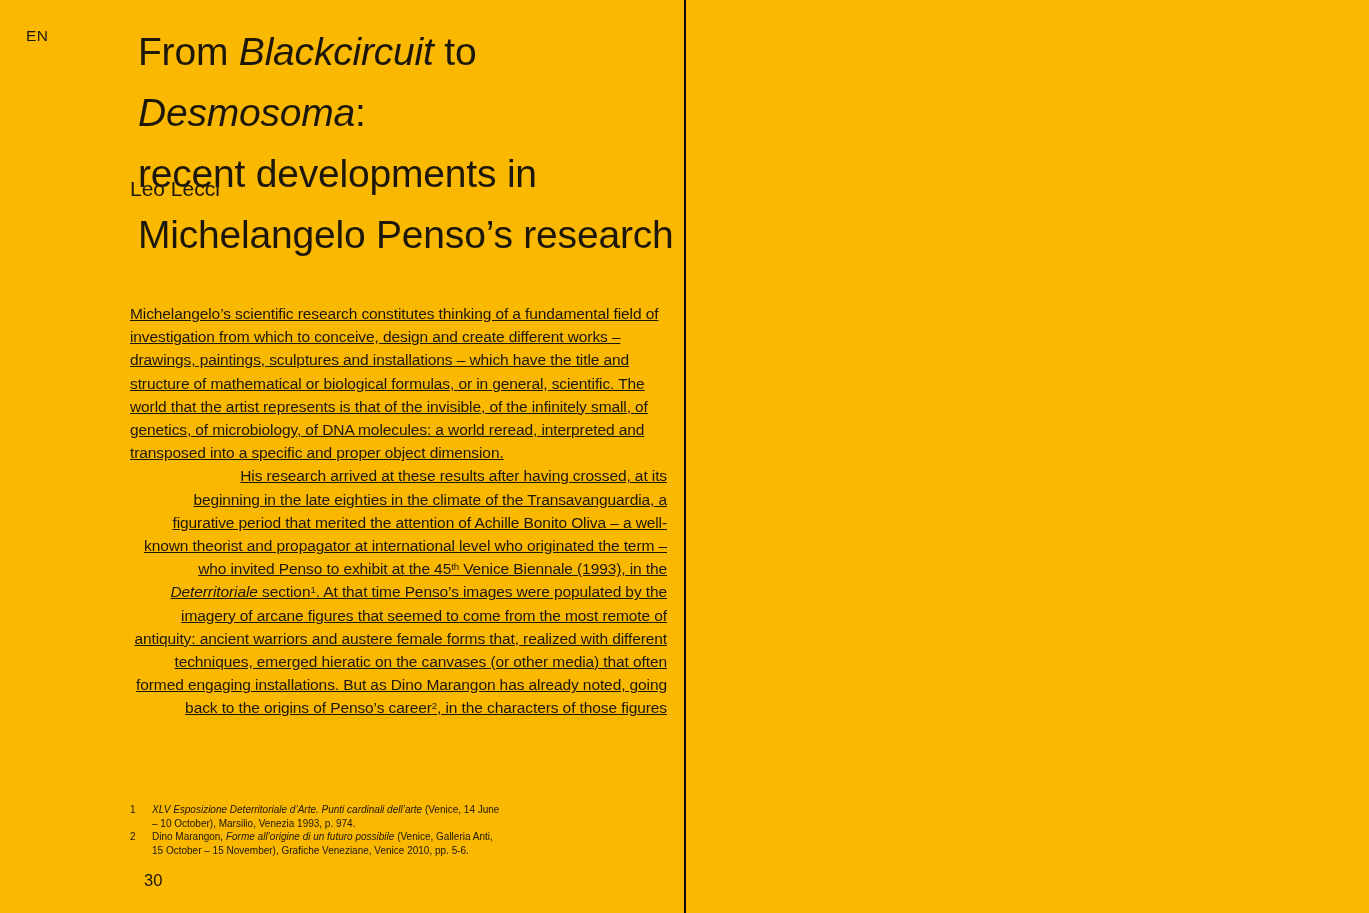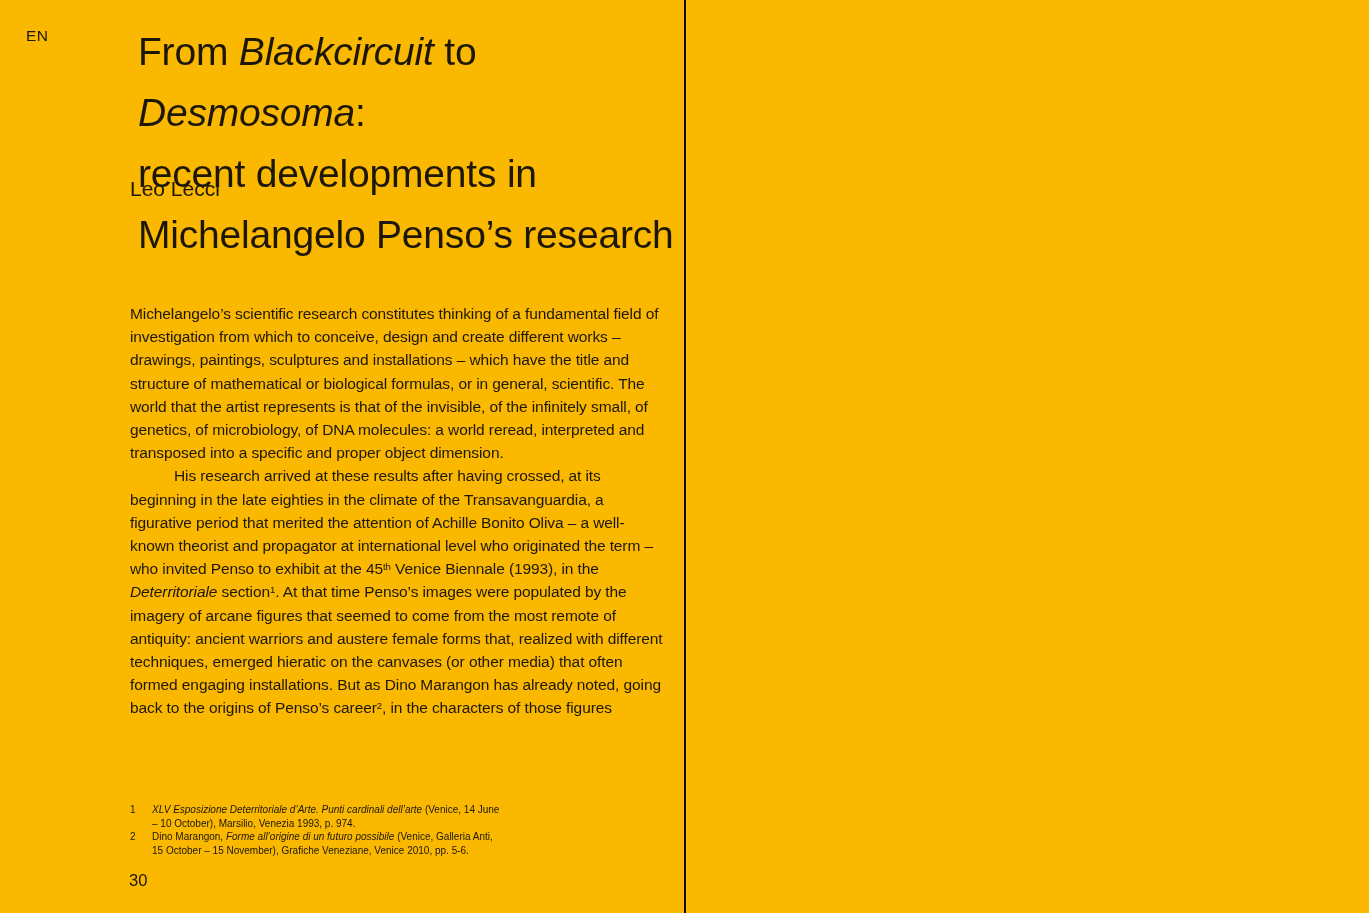--- a/index.html
+++ b/index.html
@@ -55,22 +55,22 @@
     top: 177px;
     font-size: 21px;
   }
   .body-col {
     position: absolute;
     font-size: 15.5px;
     line-height: 23.2px;
     letter-spacing: -0.1px;
   }
   .body-col p { margin: 0; }
-  .body-col p.indent { text-indent: 44px; }
-  .body-left  { left: 130px; top: 302px; width: 537px; }
+  .body-col p.indent { text-indent: 44px; text-align: right; }
+  .body-left  { left: 130px; top: 302px; width: 537px; text-decoration: underline; }
   sup {
     font-size: 0.62em;
     line-height: 0;
     vertical-align: baseline;
     position: relative;
     top: -0.45em;
   }
   .footnotes {
     position: absolute;
     font-size: 10px;
@@ -78,21 +78,21 @@
   }
   .footnotes-left  { left: 130px; top: 803px; width: 372px; }
   .footnote { display: flex; }
   .fn-num  { flex: 0 0 22px; }
   .fn-text { flex: 1 1 auto; }
   .page-number {
     position: absolute;
     top: 871px;
     font-size: 16.5px;
   }
-  .page-number-left  { left: 129px; }
+  .page-number-left  { left: 144px; }
 </style>
 </head>
 <body style="--bg: #fbb800; --ink: #1c1708; --rule: #0e0c05;">
 
 <div class="page page-left">
   <div class="lang-label">EN</div>
 
   <h1 class="article-title">From <i>Blackcircuit</i> to <i>Desmosoma</i>:<br>recent developments in<br>Michelangelo Penso’s research</h1>
 
   <div class="author">Leo Lecci</div>

